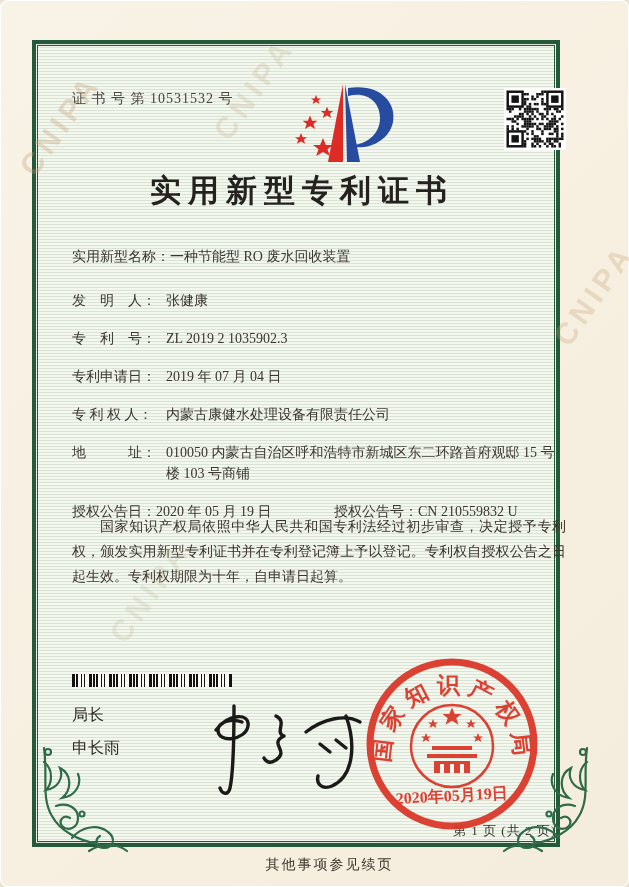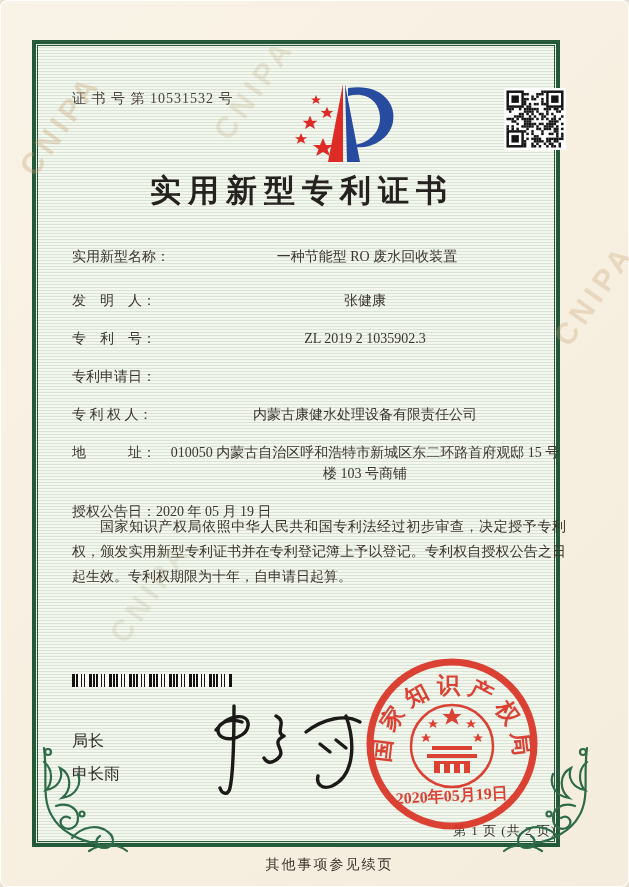--- a/index.html
+++ b/index.html
@@ -51,38 +51,38 @@
   .title {
     position:absolute; left:12px; right:0; top:126px; text-align:center;
     font-size:31px; font-weight:bold; color:#25211e; letter-spacing:7px;
   }
 
   .fields { position:absolute; left:36px; top:202px; width:492px;
     font-size:14px; color:#3c3630; }
   .field-row { display:flex; line-height:21px; margin-bottom:17px; }
   .field-row.gap { margin-bottom:23px; }
   .field-label { flex:0 0 94px; white-space:nowrap; }
-  .field-value { flex:1;text-align:center; }
+  .field-value { flex:1; }
   .grant-row { position:relative; display:block; }
   .grant-right { position:absolute; left:262px; top:0; white-space:nowrap; }
 
   .paragraphs { position:absolute; left:36px; top:470px; width:494px;
     font-size:14px; line-height:25px; color:#3c342c; text-align:justify; }
   .paragraphs p { text-indent:2em; }
 
   .barcode {
     position:absolute; left:36px; top:630px; width:160px; height:13px;
     background:repeating-linear-gradient(90deg,
       #15120f 0 2px, #fdfdfb 2px 3px, #15120f 3px 5px, #fdfdfb 5px 8px,
       #15120f 8px 9px, #fdfdfb 9px 11px, #15120f 11px 12px, #fdfdfb 12px 16px,
       #15120f 16px 19px, #fdfdfb 19px 20px);
     border:1px solid rgba(0,0,0,0.05);
   }
 
-  .signer { position:absolute; left:36px; top:680px; font-size:16px;
+  .signer { position:absolute; left:36px; top:654px; font-size:16px;
     color:#2e2a26; line-height:33px; }
   .signature { position:absolute; left:158px; top:648px; width:180px; height:115px; }
 
   .seal { position:absolute; left:324px; top:610px; width:184px; height:188px;
     opacity:0.93; z-index:4; }
 
   .flourish { position:absolute; width:96px; height:112px; z-index:2; }
   .flourish-left  { left:1px;  top:700px; }
   .flourish-right { left:462px; top:700px; transform:scaleX(-1); }
 
@@ -334,32 +334,36 @@
       <div class="field-row">
         <span class="field-label">发　明　人：</span>
         <span class="field-value">张健康</span>
       </div>
       <div class="field-row">
         <span class="field-label">专　利　号：</span>
         <span class="field-value">ZL 2019 2 1035902.3</span>
       </div>
       <div class="field-row">
         <span class="field-label">专利申请日：</span>
+        <span class="field-value">2019 年 07 月 04 日</span>
       </div>
       <div class="field-row">
         <span class="field-label">专 利 权 人：</span>
         <span class="field-value">内蒙古康健水处理设备有限责任公司</span>
       </div>
       <div class="field-row">
         <span class="field-label">地　　　址：</span>
         <span class="field-value">010050 内蒙古自治区呼和浩特市新城区东二环路首府观邸 15 号楼 103 号商铺</span>
       </div>
       <div class="field-row grant-row">
         <span>
           <span>授权公告日：</span><span>2020 年 05 月 19 日</span>
+        </span>
+        <span class="grant-right">
+          <span>授权公告号：</span><span>CN 210559832 U</span>
         </span>
       </div>
     </div>
 
     <div class="paragraphs">
       <p>国家知识产权局依照中华人民共和国专利法经过初步审查，决定授予专利权，颁发实用新型专利证书并在专利登记簿上予以登记。专利权自授权公告之日起生效。专利权期限为十年，自申请日起算。</p>
     </div>
 
     <div class="barcode"></div>
 

